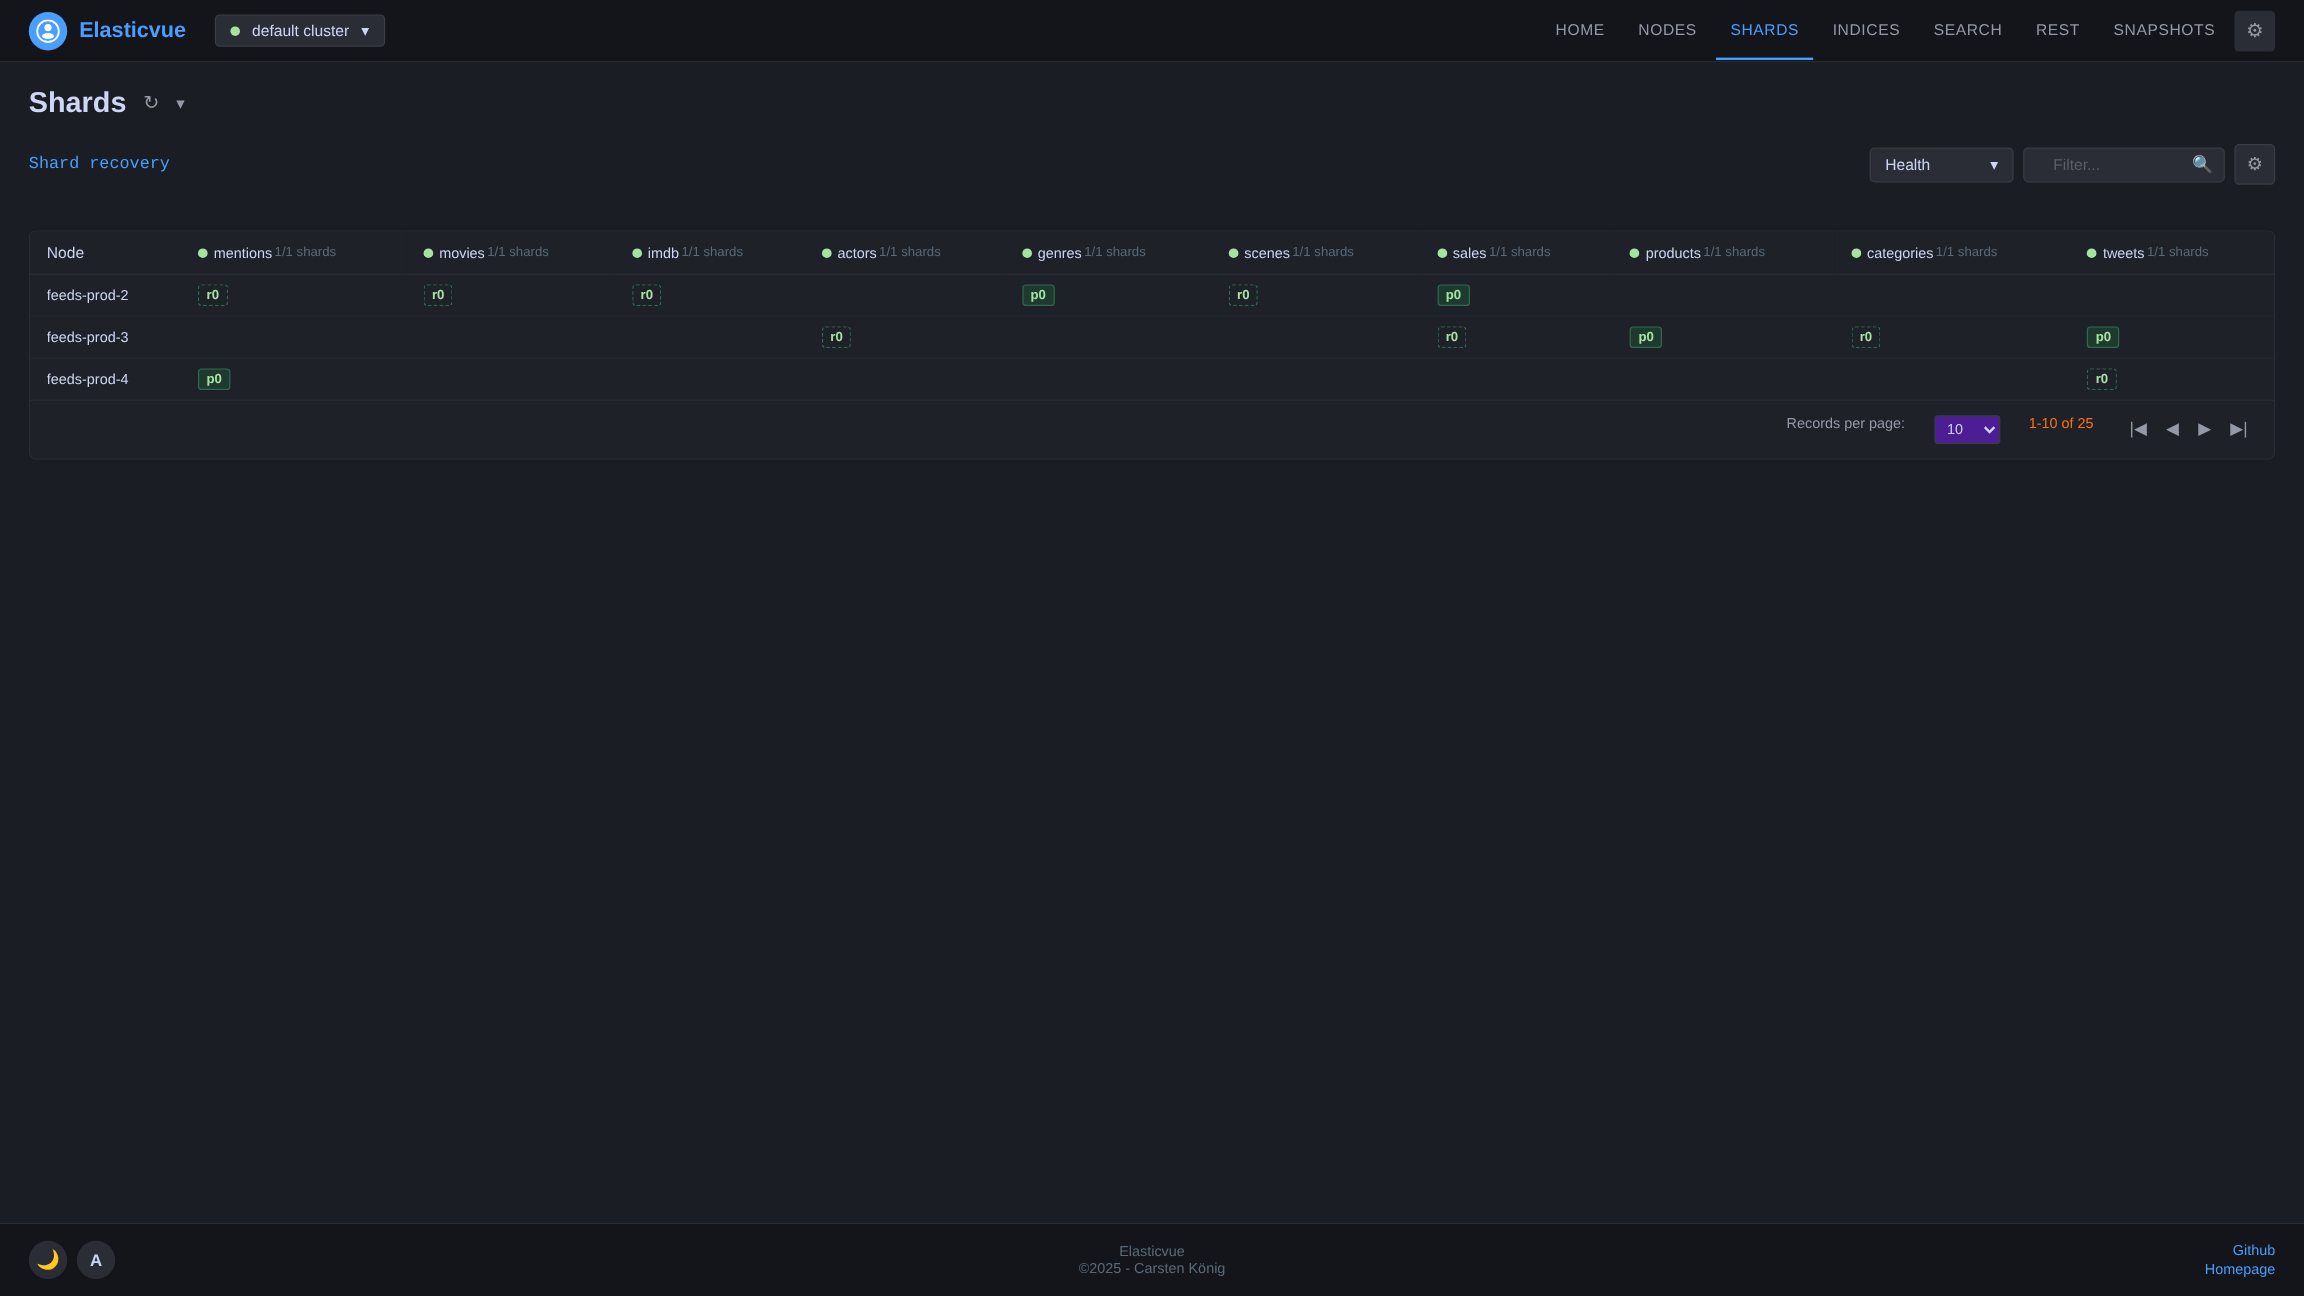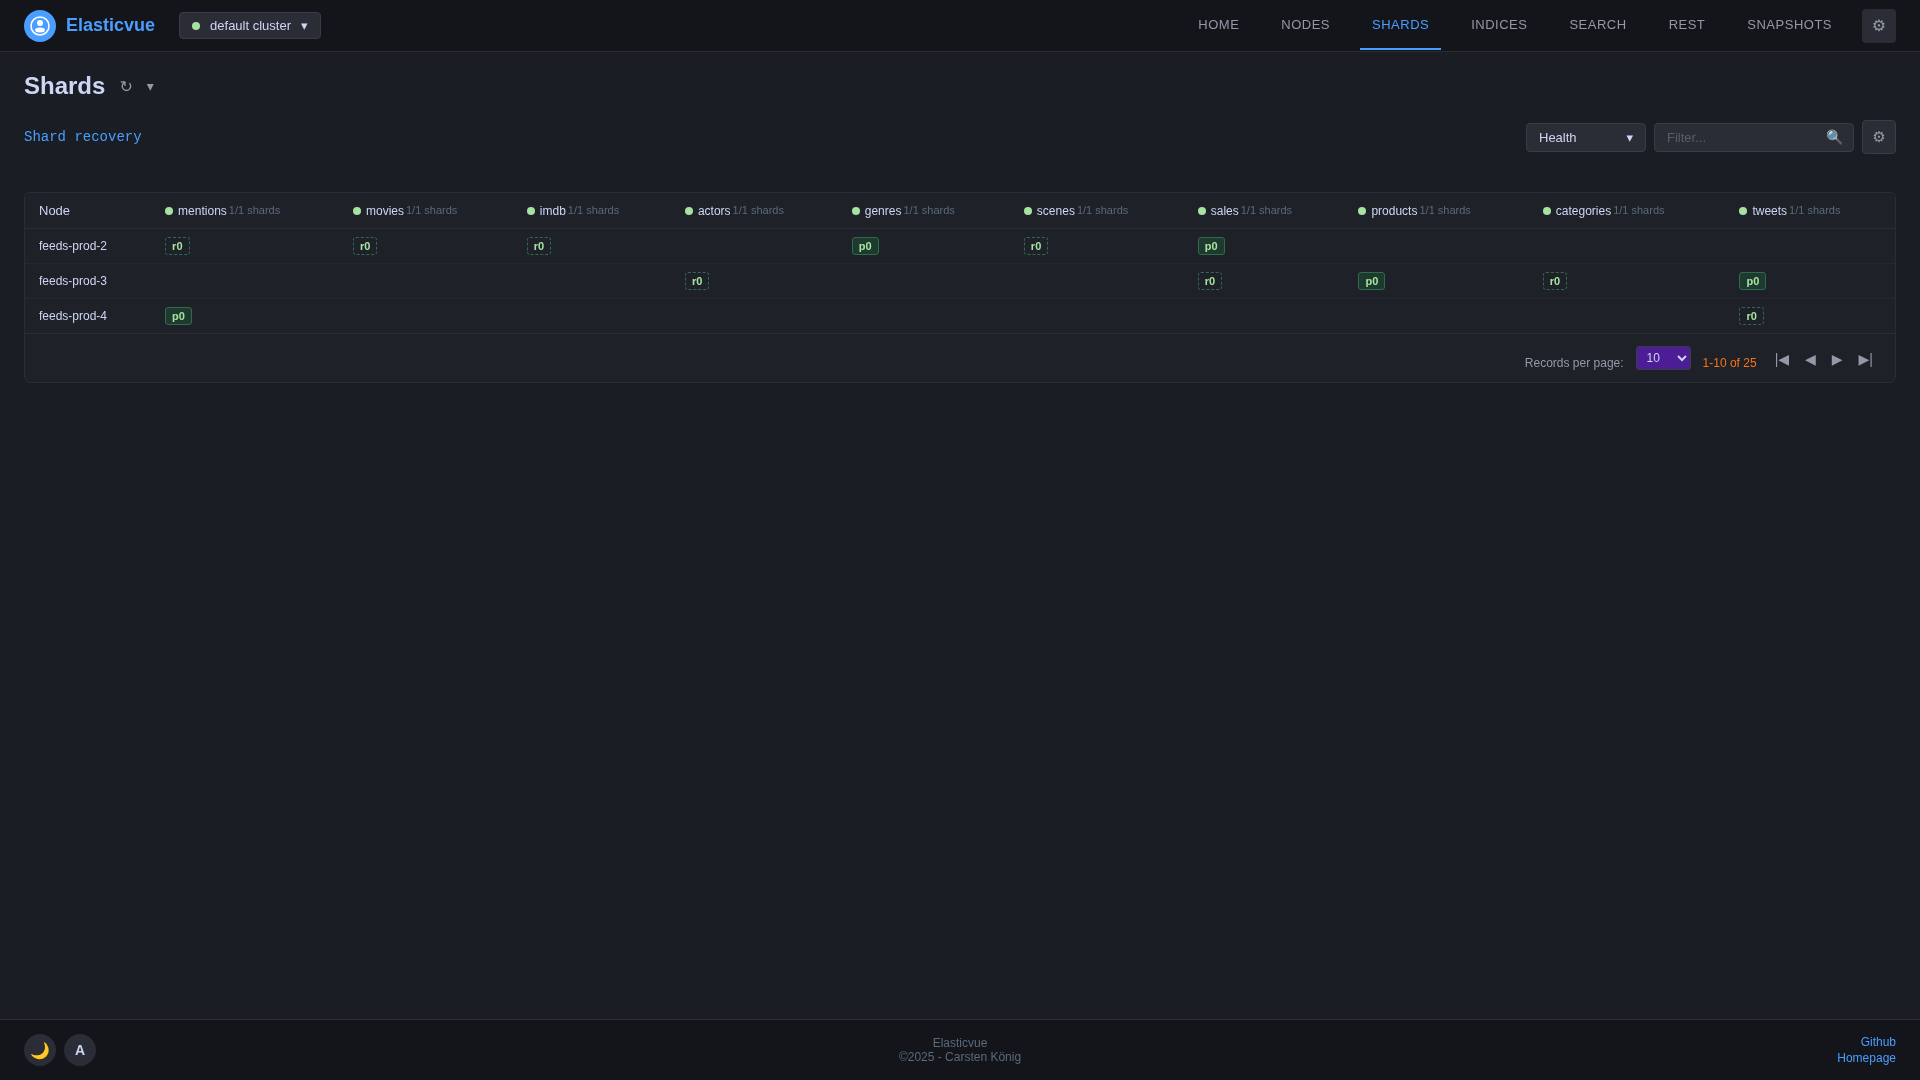--- a/index.html
+++ b/index.html
@@ -59,21 +59,21 @@
     }
     .cluster-dot {
       width: 8px;
       height: 8px;
       background: #a6e3a1;
       border-radius: 50%;
     }
     .nav-links {
       display: flex;
       align-items: center;
-      gap: 18px;
+      gap: 4px;
       margin-left: auto;
     }
     .nav-link {
       color: #9399a6;
       padding: 16px 12px;
       cursor: pointer;
       font-size: 13px;
       font-weight: 500;
       text-decoration: none;
       letter-spacing: 0.5px;
@@ -163,23 +163,23 @@
     .filter-input-wrap {
       position: relative;
       display: flex;
       align-items: center;
     }
     .filter-input {
       background: #2a2d35;
       border: 1px solid #3a3d45;
       border-radius: 4px;
       color: #cdd6f4;
-      padding: 6px 34px 6px 12px;
+      padding: 6px 34px 6px 24px;
       font-size: 13px;
-      width: 200px;
+      width: 168px;
       outline: none;
     }
     .filter-input::placeholder { color: #5a5d6a; }
     .filter-icon {
       position: absolute;
       right: 10px;
       color: #9399a6;
       font-size: 14px;
     }
     .settings-btn {
@@ -285,24 +285,24 @@
     }
     .shard-replica {
       background: transparent;
       border: 1px dashed #2e6a4e;
       color: #a6e3a1;
     }
 
     
     .pagination-bar {
       display: flex;
-      align-items: flex-end;
+      align-items: flex-start;
       justify-content: flex-end;
       padding: 12px 16px;
-      gap: 12px;
+      gap: 24px;
       color: #9399a6;
       font-size: 12px;
       border-top: 1px solid #2a2d35;
     }
     .pagination-bar .records-label {
       color: #9399a6;
     }
     .per-page-select {
       background: #4c1d95;
       border: 1px solid #3a3d45;

